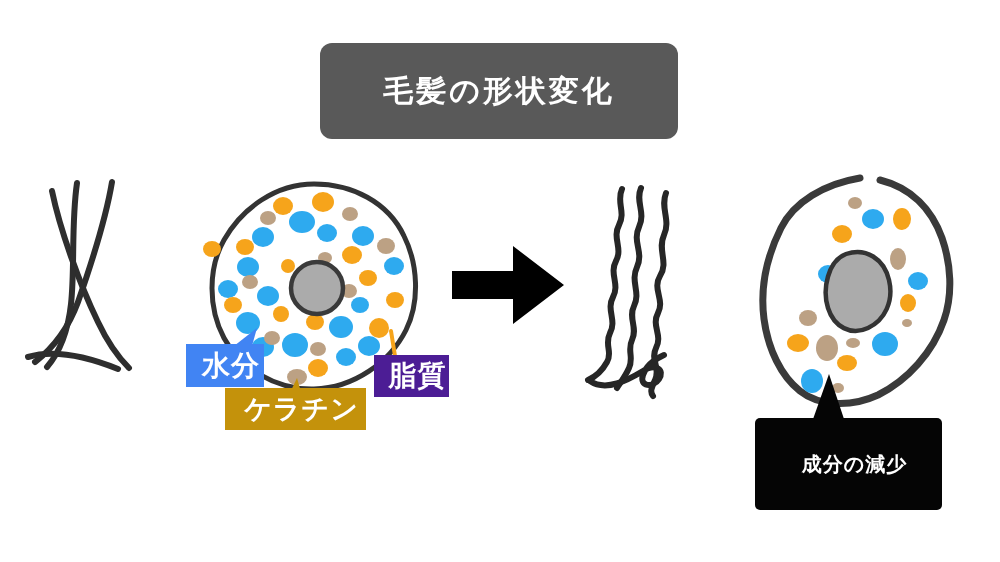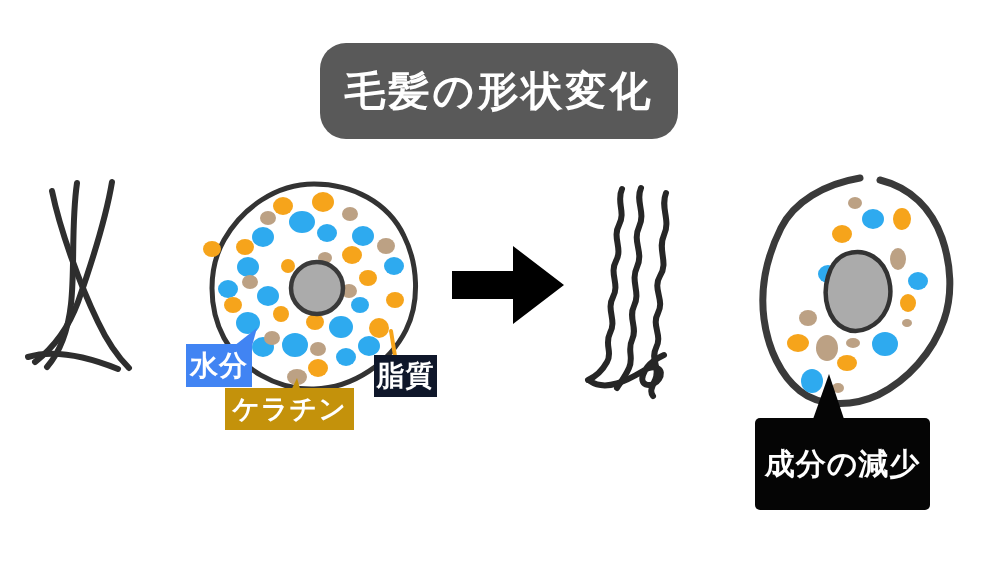--- a/index.html
+++ b/index.html
@@ -3,31 +3,31 @@
 <meta charset="utf-8">
 <style>
   html,body{margin:0;padding:0;background:#ffffff;}
   .stage{
     position:relative;width:1000px;height:562px;background:#ffffff;overflow:hidden;
     font-family:"Liberation Sans","DejaVu Sans",sans-serif;
   }
   svg.canvas{position:absolute;left:0;top:0;}
   .banner{
     position:absolute;left:320px;top:43px;width:358px;height:96px;
-    border-radius:26px;display:flex;align-items:center;justify-content:center;
-    color:#ffffff;font-weight:bold;font-size:41px;letter-spacing:3px;
+    border-radius:12px;display:flex;align-items:center;justify-content:center;
+    color:#ffffff;font-weight:bold;font-size:30px;letter-spacing:3px;
   }
   .tag{
     position:absolute;display:flex;align-items:center;justify-content:center;
-    color:#ffffff;font-weight:bold;letter-spacing:1px;
+    color:#ffffff;font-weight:bold;letter-spacing:1px;padding-left:12px;
   }
   #moisture-label{left:186px;top:344px;width:66px;height:43px;font-size:28px;}
   #lipid-label{left:374px;top:355px;width:63px;height:42px;font-size:28px;}
   #keratin-label{left:225px;top:388px;width:129px;height:42px;font-size:27px;}
-  #reduction-label{left:755px;top:418px;width:175px;height:92px;font-size:30px;border-radius:5px;align-items:center;}
+  #reduction-label{left:755px;top:418px;width:175px;height:92px;font-size:20px;border-radius:5px;align-items:center;}
 </style>
 </head>
 <body>
 
 <div class="stage">
 
   <svg class="canvas" width="1000" height="562" viewBox="0 0 1000 562">
 
     <g fill="none" stroke="#2E2E2E" stroke-width="6" stroke-linecap="round">
       <path d="M52,191 C60,230 80,285 98,322 C106,339 118,357 129,368"></path>
@@ -119,21 +119,21 @@
     <polygon id="reduction-tail" points="812,422 845,422 829,374" fill="#050505"></polygon>
   </svg>
 
   <div class="banner" id="title-banner" style="background: rgb(89, 89, 89); color: rgb(255, 255, 255);">
     <span>毛髪の形状変化</span>
   </div>
 
   <div class="tag" id="moisture-label" style="background: rgb(65, 132, 243); color: rgb(255, 255, 255);">
     <span>水分</span>
   </div>
-  <div class="tag" id="lipid-label" style="background: #0f172a; color: rgb(255, 255, 255);">
+  <div class="tag" id="lipid-label" style="background: #4c1d95; color: rgb(255, 255, 255);">
     <span>脂質</span>
   </div>
   <div class="tag" id="keratin-label" style="background: rgb(196, 146, 11); color: rgb(255, 255, 255);">
     <span>ケラチン</span>
   </div>
   <div class="tag" id="reduction-label" style="background: rgb(5, 5, 5); color: rgb(255, 255, 255);">
     <span>成分の減少</span>
   </div>
 
 </div>

